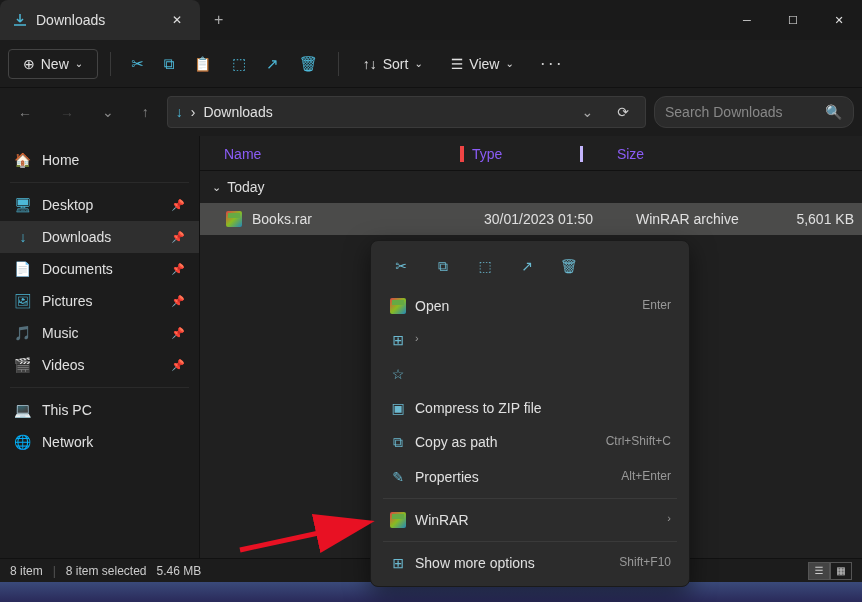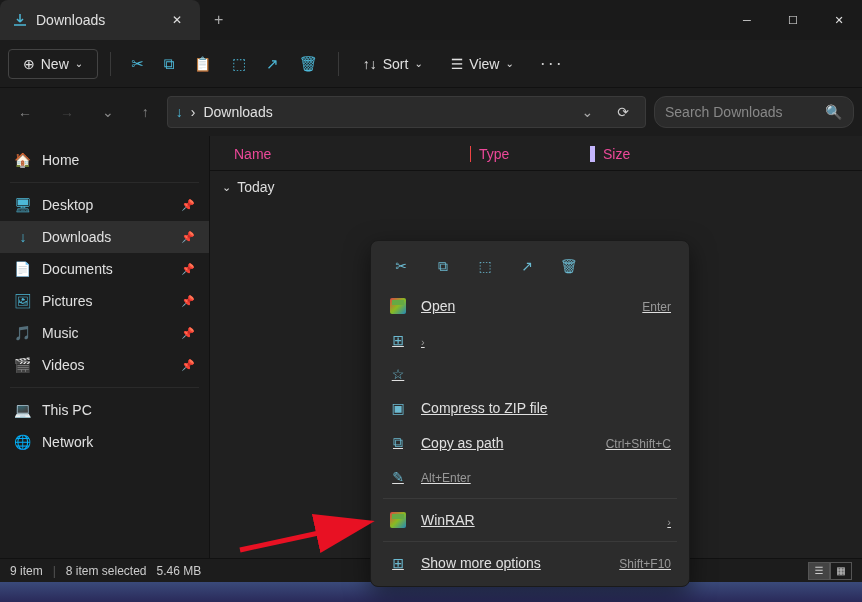--- a/index.html
+++ b/index.html
@@ -124,27 +124,27 @@
     .side-icon { width: 18px; display: flex; justify-content: center; font-size: 14px;}
     
     .content {
       flex: 1;
       background: #202020;
       position: relative;
     }
     .columns {
       display: flex;
       padding: 10px 14px 8px 24px;
-      color: #ec4899;
+      color: #8b5cf6;
       border-bottom: 1px solid #111;
     }
     .col-name { flex: 0 0 236px; }
     .col-date { flex: 0 0 144px; border-left: 1px solid #333; padding-left:8px;}
-    .col-type { flex: 0 0 120px; border-left: 1px solid #ef4444; padding-left:8px;}
-    .col-size { flex: 0 0 90px; border-left: 5px solid #c4b5fd; padding-left:8px;}
+    .col-type { flex: 0 0 120px; border-left: 4px solid #ef4444; padding-left:8px;}
+    .col-size { flex: 0 0 90px; border-left: 3px solid #c4b5fd; padding-left:8px;text-align:center;}
     
     .group-header {
       display: flex;
       align-items: center;
       padding: 8px 12px;
       gap: 6px;
       color: #ddd;
     }
     .group-chevron { font-size: 11px;}
     
@@ -180,26 +180,25 @@
       padding: 4px 6px 8px 6px;
     }
     .ctx-icon-btn {
       width: 36px; height: 30px;
       display: flex; align-items: center; justify-content: center;
       cursor: pointer; border-radius: 4px;
       color: #6bb9d0;
     }
     .ctx-item {
       display: flex;
-      align-items: flex-end;
+      align-items: flex-start;
       padding: 9px 12px;
-      gap: 14px;
+      gap: 8px;
       cursor: pointer;
       border-radius: 4px;
-      text-decoration: underline;
     }
     .ctx-icon-slot { width: 18px; display: flex; justify-content: center; color: #6bb9d0; font-size: 14px;}
     .ctx-label { flex: 1; }
     .ctx-shortcut { color: #999; font-size: 12px; }
     .ctx-chevron { color: #999; font-size: 11px;}
     .ctx-sep { height: 1px; background: #3a3a3a; margin: 4px 6px;}
     
     
     .red-arrow {
       position: absolute;
@@ -369,20 +368,29 @@
   <div class="content">
     <div class="columns">
       <div class="col-name">Name</div>
       <div class="col-type">Type</div>
       <div class="col-size">Size</div>
     </div>
     <div class="group-header">
       <span class="group-chevron">⌄</span>
       <span>Today</span>
     </div>
+    <div class="file-row">
+      <span class="file-icon">
+          <span class="winrar-icon"></span>
+        </span>
+      <span class="file-name">Books.rar</span>
+      <span class="file-date">30/01/2023 01:50</span>
+      <span class="file-type">WinRAR archive</span>
+      <span class="file-size">5,601 KB</span>
+    </div>
   </div>
 </div>
 
 <div class="context-menu">
   <div class="ctx-icon-row">
     <div class="ctx-icon-btn">✂</div>
     <div class="ctx-icon-btn">⧉</div>
     <div class="ctx-icon-btn">⬚</div>
     <div class="ctx-icon-btn">↗</div>
     <div class="ctx-icon-btn">🗑</div>
@@ -405,20 +413,21 @@
     <span class="ctx-icon-slot">▣</span>
     <span class="ctx-label">Compress to ZIP file</span>
   </div>
   <div class="ctx-item">
     <span class="ctx-icon-slot">⧉</span>
     <span class="ctx-label">Copy as path</span>
     <span class="ctx-shortcut">Ctrl+Shift+C</span>
   </div>
   <div class="ctx-item">
     <span class="ctx-icon-slot">✎</span>
+    <span class="ctx-label">Properties</span>
     <span class="ctx-shortcut">Alt+Enter</span>
   </div>
   <div class="ctx-sep"></div>
   <div class="ctx-item">
     <span class="ctx-icon-slot">
         <span class="winrar-icon"></span>
       </span>
     <span class="ctx-label">WinRAR</span>
     <span class="ctx-chevron">›</span>
   </div>
@@ -433,21 +442,21 @@
 <svg class="red-arrow" width="150" height="50">
   <defs>
     <marker id="ah" markerWidth="12" markerHeight="12" refX="10" refY="4" orient="auto">
       <polygon points="0 0, 12 4, 0 8" fill="#e81123"></polygon>
     </marker>
   </defs>
   <line x1="5" y1="45" x2="130" y2="18" stroke="#e81123" stroke-width="5" marker-end="url(#ah)"></line>
 </svg>
 
 <div class="statusbar">
-  <span>9 item</span>
+  <span>8 item</span>
   <span class="status-sep">|</span>
   <span>8 item selected</span>
   <span>5.46 MB</span>
   <div class="view-toggle">
     <div class="view-t-btn active">☰</div>
     <div class="view-t-btn">▦</div>
   </div>
 </div>
 
 <div class="taskbar"></div>

